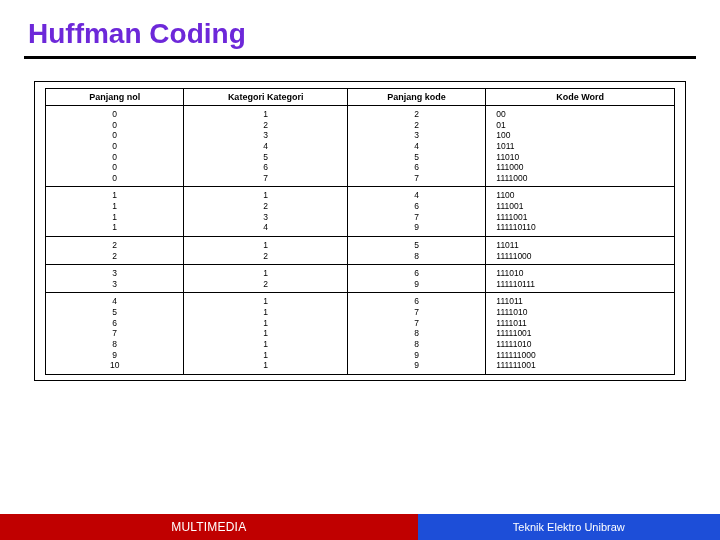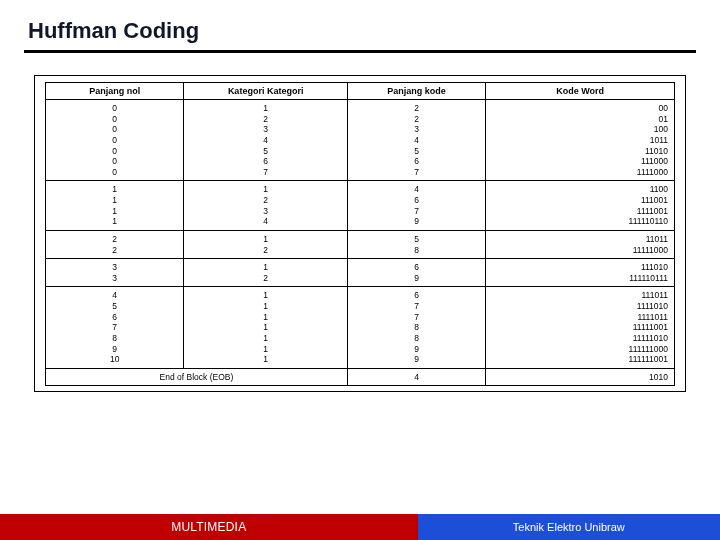--- a/index.html
+++ b/index.html
@@ -6,23 +6,23 @@
   html, body { margin: 0; padding: 0; }
   body {
     width: 720px;
     height: 540px;
     font-family: Verdana, Arial, sans-serif;
     background: #fff;
     position: relative;
     overflow: hidden;
   }
   .title {
-    color: #0f172a;
+    color: #6d28d9;
     font-weight: bold;
-    font-size: 22px;
+    font-size: 28px;
     padding: 18px 0 6px 28px;
   }
   .title-underline {
     height: 3px;
     background: #000;
     margin: 0 24px 0 24px;
   }
   .table-wrap {
     border: 1px solid #000;
     margin: 22px 34px 0 34px;
@@ -44,21 +44,21 @@
   }
   td {
     border-bottom: 1px solid #000;
     border-left: 1px solid #000;
     border-right: 1px solid #000;
     padding: 3px 6px;
     vertical-align: top;
     line-height: 1.25;
   }
   td.c1, td.c2, td.c3 { text-align: center; }
-  td.c4 { text-align: right; padding-left: 10px; }
+  td.c4 { text-align: left; padding-left: 10px; }
   td.eob {
     text-align: center;
   }
   col.col1 { width: 22%; }
   col.col2 { width: 26%; }
   col.col3 { width: 22%; }
   col.col4 { width: 30%; }
 
   .footer {
     position: absolute;
@@ -133,25 +133,20 @@
           <td class="c2">1<br>2</td>
           <td class="c3">6<br>9</td>
           <td class="c4">111010<br>111110111</td>
         </tr>
         <tr>
           <td class="c1">4<br>5<br>6<br>7<br>8<br>9<br>10</td>
           <td class="c2">1<br>1<br>1<br>1<br>1<br>1<br>1</td>
           <td class="c3">6<br>7<br>7<br>8<br>8<br>9<br>9</td>
           <td class="c4">111011<br>1111010<br>1111011<br>11111001<br>11111010<br>111111000<br>111111001</td>
         </tr>
-        <tr>
-          <td colspan="2" class="eob">End of Block (EOB)</td>
-          <td class="c3">4</td>
-          <td class="c4">1010</td>
-        </tr>
       </tbody>
   </table>
 </div>
 
 <div class="footer">
   <div class="footer-left">MULTIMEDIA</div>
   <div class="footer-right">Teknik Elektro Unibraw</div>
 </div>
 
 </body></html>

